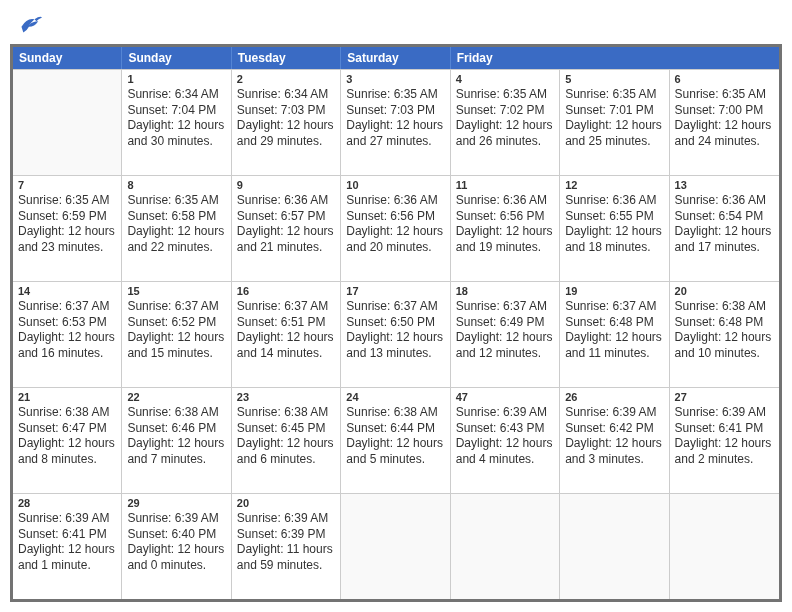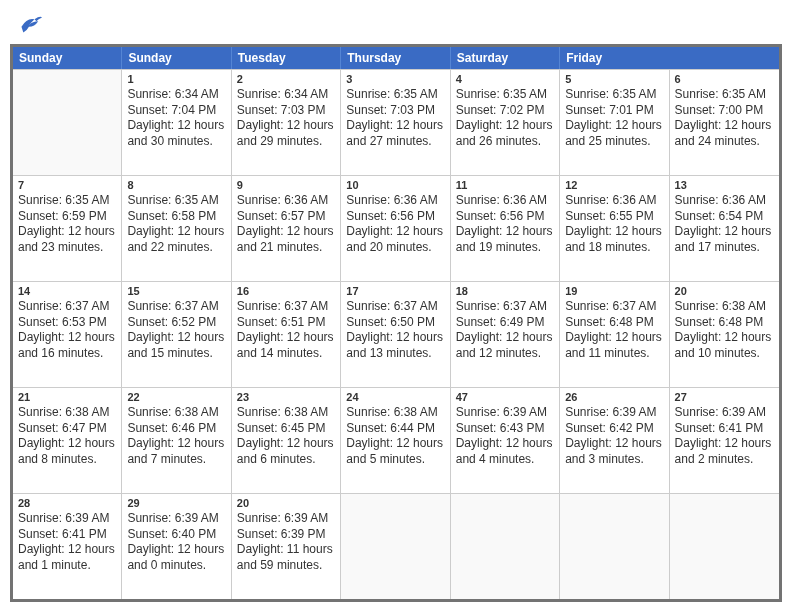--- a/index.html
+++ b/index.html
@@ -126,21 +126,20 @@
       <h1></h1>
       <h2></h2>
     </div>
   </div>
 
   <div class="calendar">
     <div class="cal-header" id="cal-header">
         <div class="cal-header-cell">Sunday</div>
         <div class="cal-header-cell">Sunday</div>
         <div class="cal-header-cell">Tuesday</div>
-        <div class="cal-header-cell">Thursday</div>
         <div class="cal-header-cell">Saturday</div>
         <div class="cal-header-cell">Friday</div>
       </div>
     <div class="cal-body" id="cal-body">
         <div class="cal-row">
           <div class="cal-cell empty"></div>
           <div class="cal-cell">
             <div class="day-number">1</div>
             <div class="cell-info" style="white-space: pre-line;">Sunrise: 6:34 AM
 Sunset: 7:04 PM

